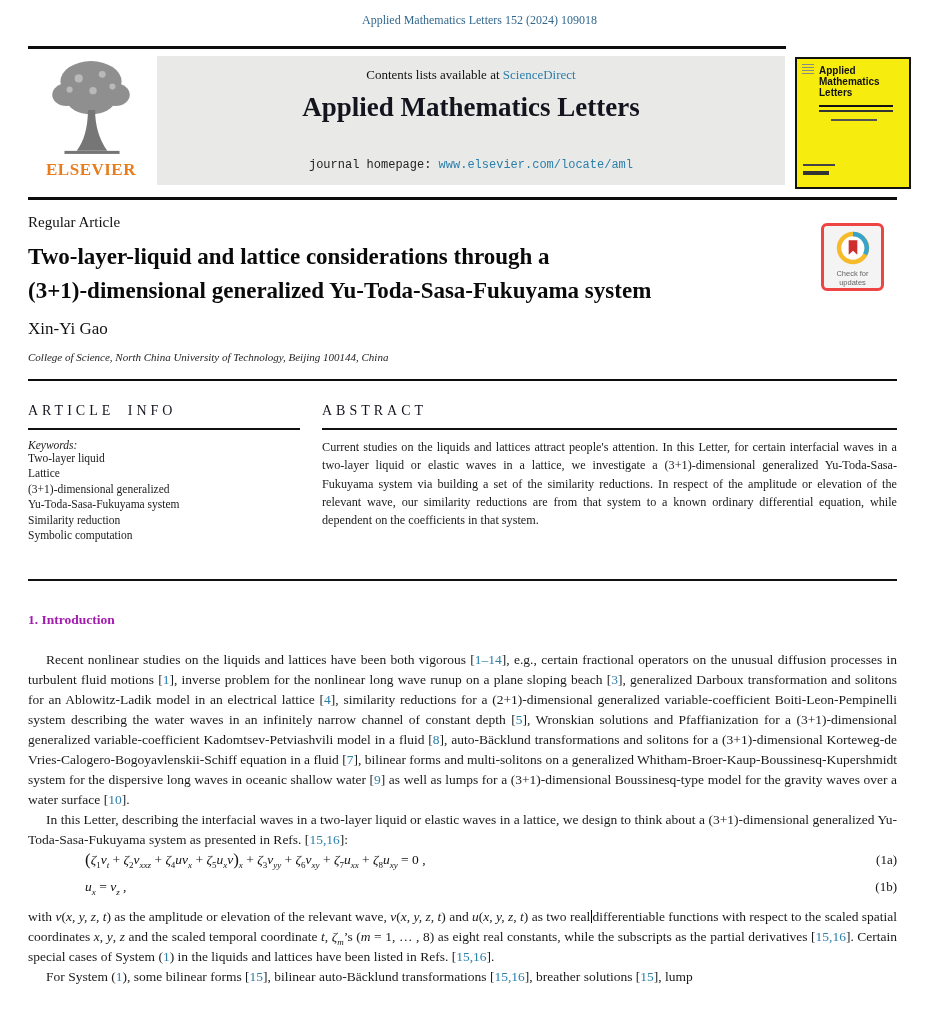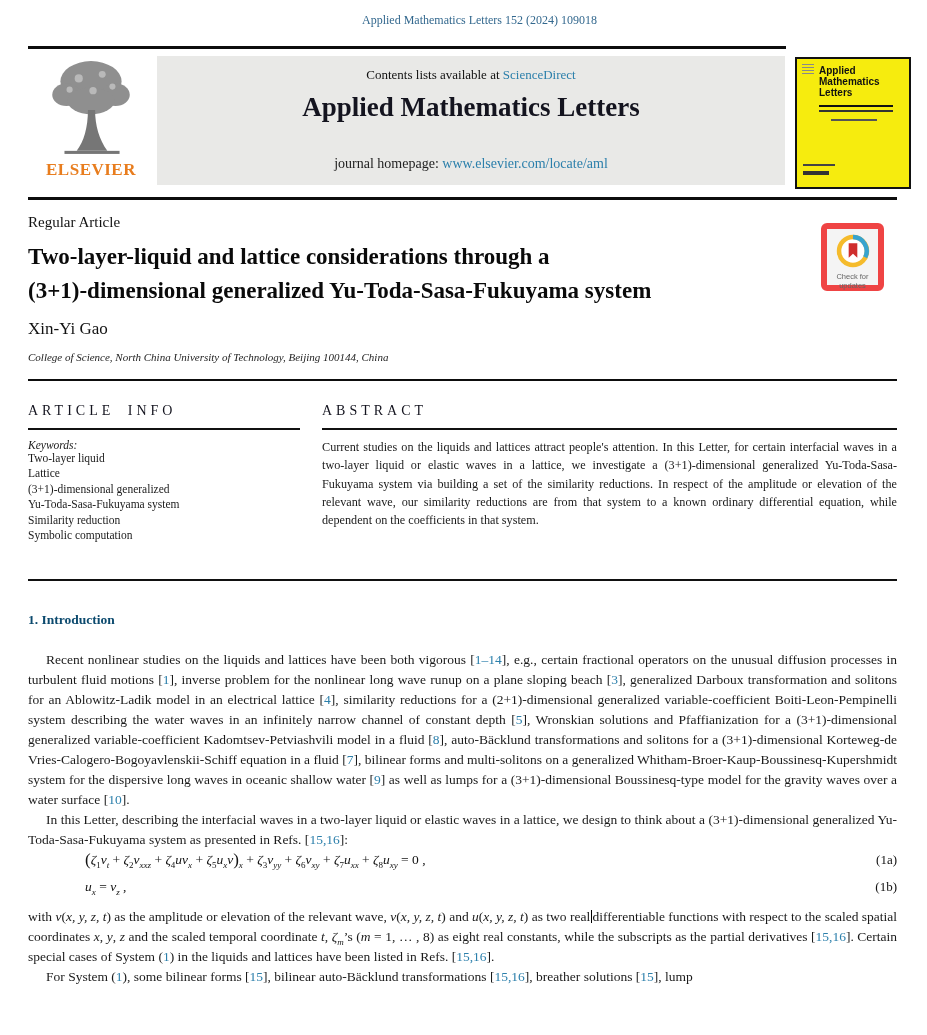--- a/index.html
+++ b/index.html
@@ -17,22 +17,22 @@
   
   .elsevier-block{position:absolute;left:30px;top:56px;width:122px;height:134px;text-align:center;}
   .elsevier-wordmark{font-size:17px;font-weight:bold;color:#e87d1e;letter-spacing:0.5px;
         font-family:"Liberation Serif",serif;margin-top:-2px;}
 
   
   .banner-box{position:absolute;left:157px;top:56px;width:628px;height:129px;background:#e9e9e7;}
   .contents-line{position:absolute;top:11px;width:100%;text-align:center;font-size:13px;color:#111;}
   .journal-name{position:absolute;top:36px;width:100%;text-align:center;font-size:27px;
         font-weight:bold;color:#14141f;}
-  .homepage-line{position:absolute;bottom:13px;width:100%;text-align:center;font-size:14px;
-        font-family:Liberation Serif, serif;color:#222;margin-top:25px;}
+  .homepage-line{position:absolute;bottom:13px;width:100%;text-align:center;font-size:12px;
+        font-family:Liberation Mono, monospace;color:#222;margin-top:25px;}
   .teal{color:#2b7fab;text-decoration:none;}
 
   
   .cover-box{position:absolute;left:795px;top:57px;width:116px;height:132px;background:#f6ec0e;
         border:2px solid #111;box-sizing:border-box;}
   .cover-mark{position:absolute;left:5px;top:5px;width:12px;height:12px;
         background:repeating-linear-gradient(#8a8a8a 0 1.5px,#f6ec0e 1.5px 3px);}
   .cover-title{position:absolute;left:22px;top:6px;width:72px;font-family:"Liberation Sans",sans-serif;
         font-weight:bold;font-size:10px;line-height:11px;color:#111;}
   .cover-rule{position:absolute;left:22px;top:46px;width:74px;height:1.5px;background:#111;}
@@ -42,39 +42,39 @@
   .cover-bot-bar2{position:absolute;left:6px;top:112px;width:26px;height:4px;background:#333;}
 
   .regular{position:absolute;left:28px;top:214px;font-size:15px;color:#111;}
   .title-block{position:absolute;left:28px;top:240px;width:770px;font-size:23px;line-height:34px;
         font-weight:600;color:#0a0a0a;}
   .author{position:absolute;left:28px;top:319px;font-size:17px;color:#111;}
   .affil{position:absolute;left:28px;top:351px;font-size:11px;font-style:italic;color:#222;}
 
   
   .badge{position:absolute;left:821px;top:223px;width:63px;height:68px;background:#f4f4f4;
-        border:6px solid #ef4444;border-radius:6px;text-align:center;box-sizing:border-box;cursor:pointer;}
+        border:3px solid #ef4444;border-radius:6px;text-align:center;box-sizing:border-box;cursor:pointer;}
   .badge svg{margin-top:4px;}
   .badge-label{font-family:"Liberation Sans",sans-serif;font-size:7.5px;line-height:8.5px;
         color:#666;width:46px;margin:0 auto;}
 
   
   .info-section{position:absolute;left:28px;top:395px;width:869px;height:184px;
         border-bottom:2.5px solid #111;}
   .col-info{position:absolute;left:0;top:0;width:272px;}
   .col-abs{position:absolute;left:294px;top:0;width:575px;}
   .sec-heading{font-size:14px;letter-spacing:4px;word-spacing:6px;color:#14141f;margin-top:8px;}
   .head-rule{height:1.8px;background:#111;margin-top:9px;}
   .kw-label{font-style:italic;font-size:11.5px;margin-top:9px;color:#1a1a1a;}
   .kw-list{font-size:11.5px;line-height:15.5px;color:#1a1a1a;}
   .abs-text{font-size:12.2px;line-height:18.4px;text-align:justify;margin-top:8px;color:#1a1a1a;}
 
   
   .content{position:absolute;left:28px;top:612px;width:869px;}
-  .intro-heading{font-size:13.5px;font-weight:bold;color:#0c4a6e;margin:0 0 22px 0;}
+  .intro-heading{font-size:13.5px;font-weight:bold;color:#a21caf;margin:0 0 22px 0;}
   .body-par{font-size:13.5px;line-height:20px;text-align:justify;margin:0;color:#1a1a1a;}
   .indent{text-indent:18px;}
   .par3{margin-top:12px;}
   .eq-row{display:flex;justify-content:space-between;align-items:center;padding-left:57px;
         font-size:13.5px;color:#111;}
   .eq-1a{margin-top:0;}
   .eq-1b{margin-top:9px;}
   .eq-label{font-size:13px;color:#111;}
 
   

